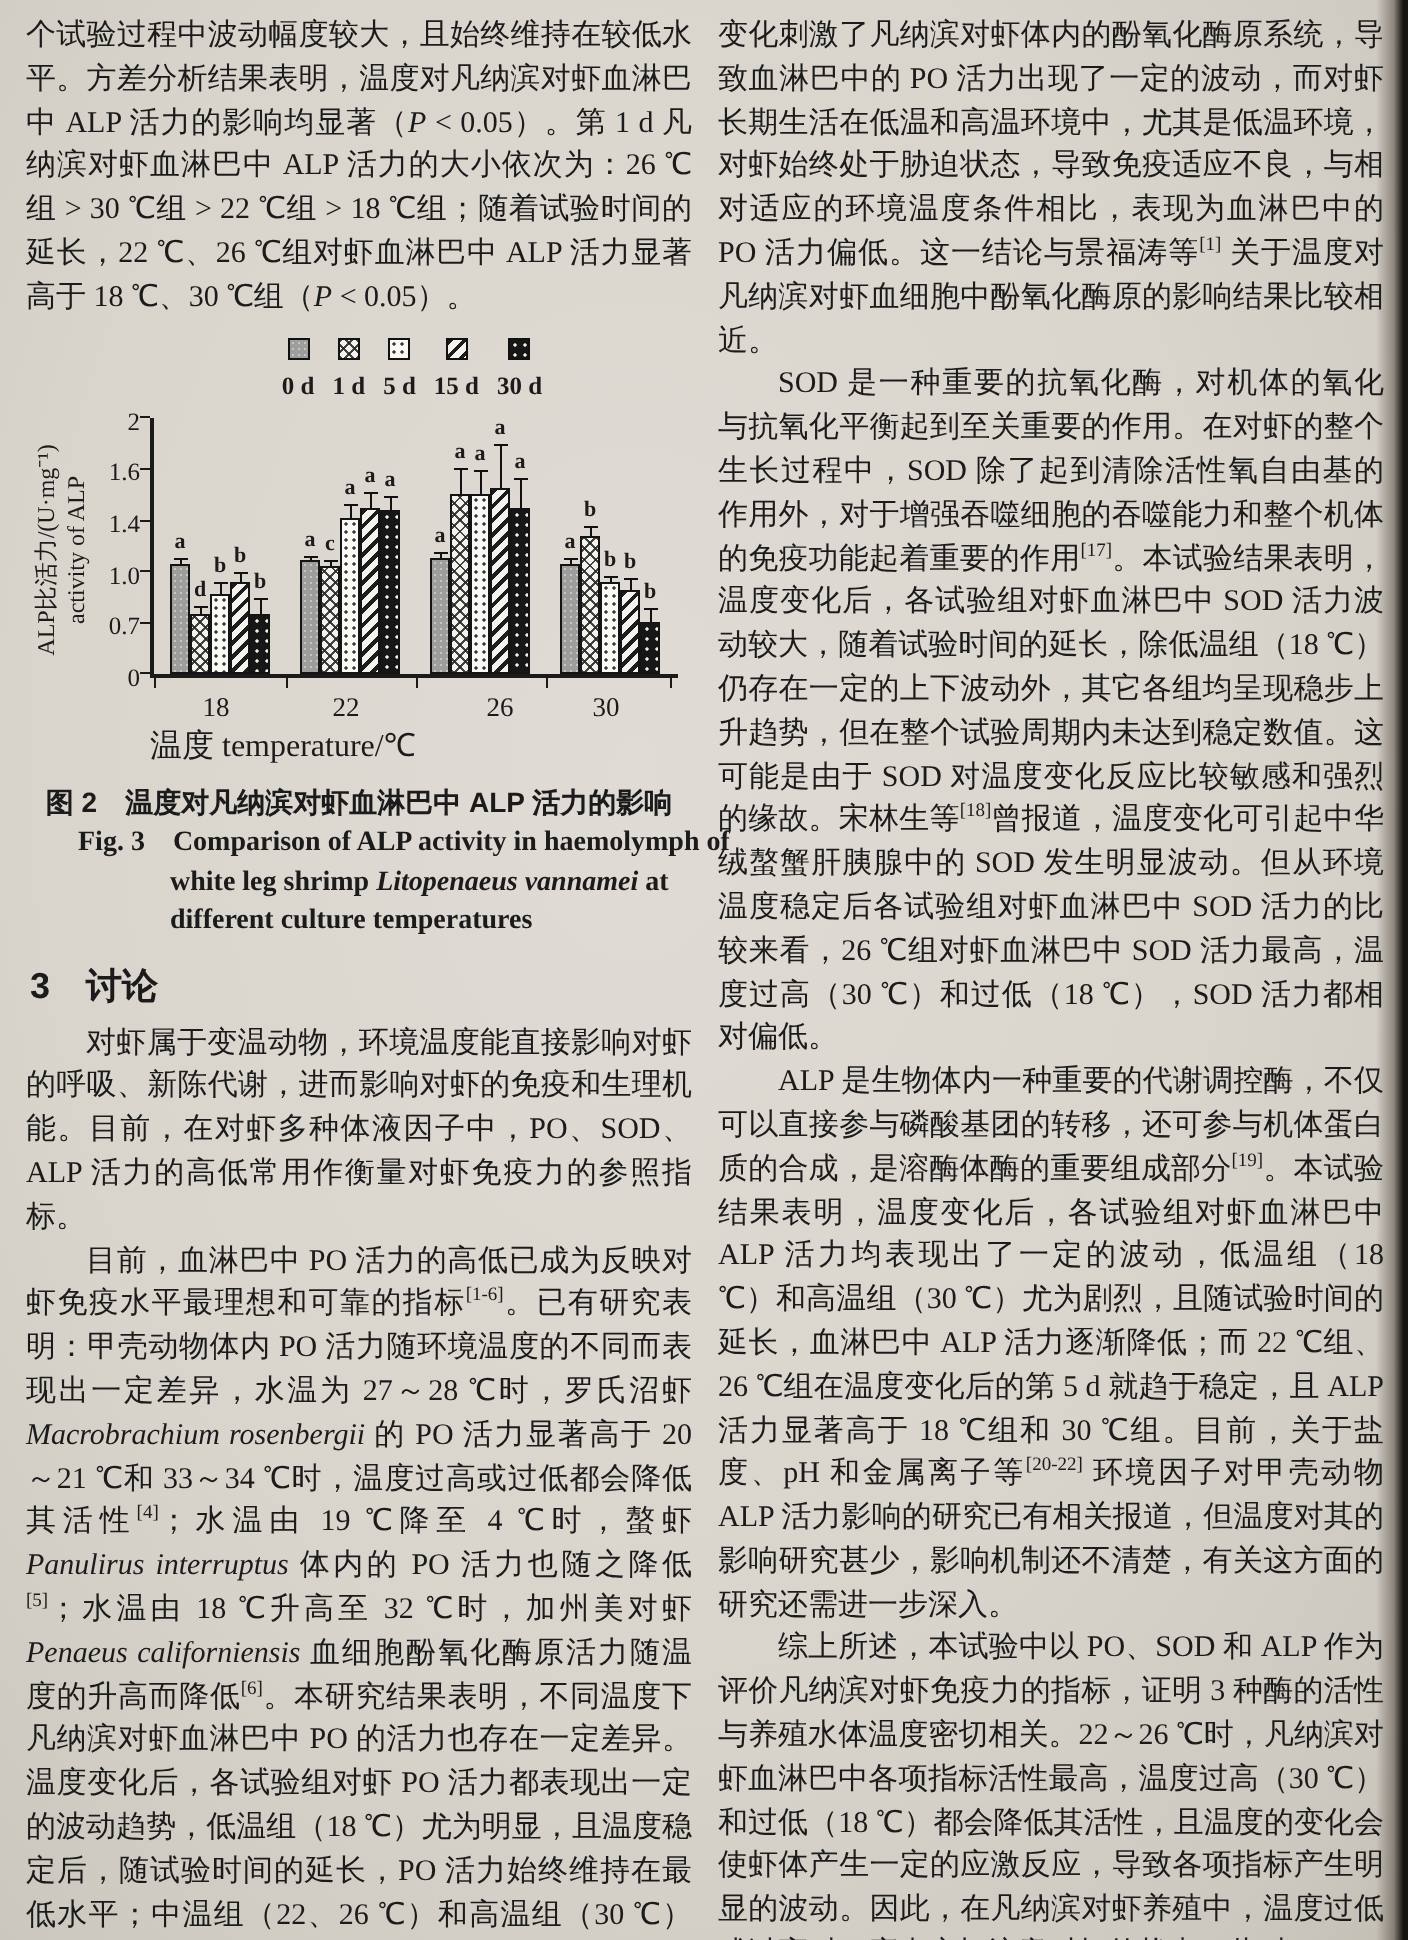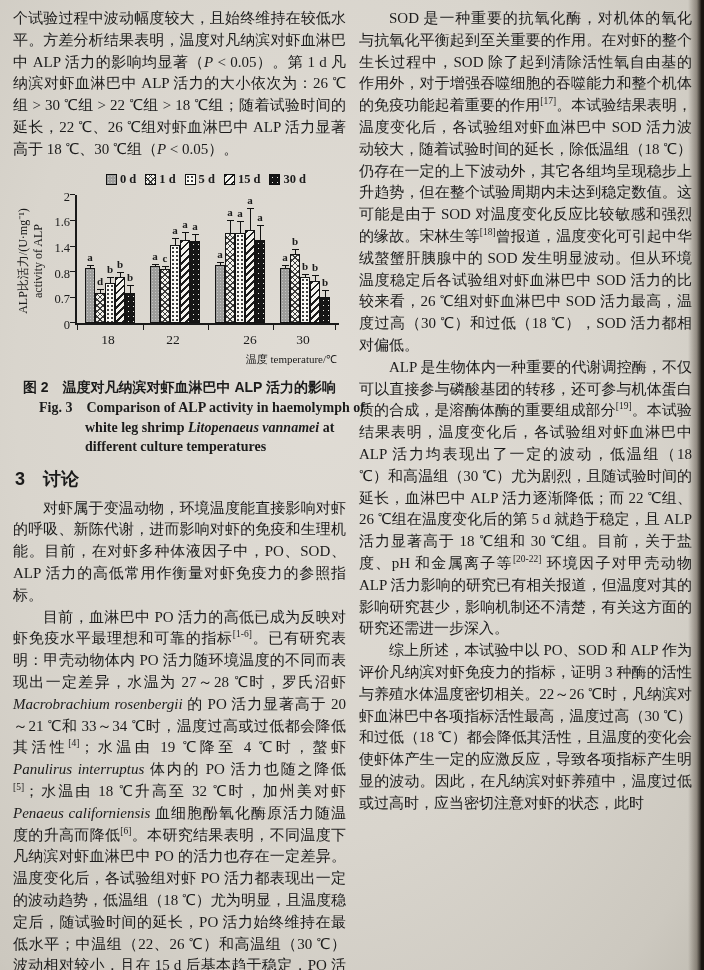--- a/index.html
+++ b/index.html
@@ -21,21 +21,21 @@
   .para{margin:0;}
   .para.indent{text-indent:2em;}
   sup{font-size:9.5px;line-height:0;vertical-align:super;}
   i{font-style:italic;}
 
   
   .figure{margin:8px 0 2px 0;}
   .chart{position:relative;font-family:"Liberation Serif", serif;}
   .legend{margin-left:62px;width:262px;display:flex;justify-content:center;gap:9px;
           font-size:12.5px;font-weight:bold;margin-bottom:5px;align-items:center;}
-  .legend-item{display:flex;align-items:center;gap:3px;}
+  .legend-item{display:flex;align-items:center;gap:3px;flex-direction:column;}
   .swatch{width:11px;height:11px;border:1px solid #111;box-sizing:border-box;display:inline-block;}
   .chart-body{display:flex;align-items:flex-end;}
   .ylab{width:36px;height:128px;position:relative;}
   .ylab-inner{position:absolute;left:50%;top:50%;transform:translate(-50%,-50%) rotate(-90deg);
               white-space:nowrap;text-align:center;font-size:12px;line-height:15px;}
   .yticks{width:26px;height:128px;position:relative;font-size:12.5px;}
   .ytick-label{position:absolute;right:5px;line-height:1;}
   .plot{width:262px;height:128px;position:relative;border-left:2px solid #1a1a1a;
         border-bottom:2px solid #1a1a1a;box-sizing:content-box;}
   .bar{position:absolute;bottom:0;box-sizing:border-box;border:1px solid #141414;}
@@ -46,21 +46,21 @@
   .pat2{background-color:#faf9f4;background-image:radial-gradient(#3a3a3a .7px, transparent .95px);background-size:4px 4px;}
   .pat3{background-color:#f4f3ee;background-image:repeating-linear-gradient(135deg, #1d1d1d 0 2px, transparent 2px 5px);}
   .pat4{background-color:#161616;background-image:radial-gradient(#f2f1ea .7px, transparent .95px);background-size:5px 5px;}
   .err{position:absolute;width:1px;background:#111;}
   .err::before{content:"";position:absolute;top:0;left:-3px;width:7px;height:1px;background:#111;}
   .sig{position:absolute;font-size:11px;font-weight:bold;line-height:1;text-align:center;}
   .ytickm{position:absolute;left:-7px;width:5px;height:1px;background:#1a1a1a;}
   .xtick{position:absolute;bottom:-7px;width:1px;height:5px;background:#1a1a1a;}
   .xcats{margin-left:62px;width:262px;position:relative;height:22px;font-size:13.5px;}
   .xcat{position:absolute;top:4px;width:50px;text-align:center;}
-  .xlab{margin-left:62px;width:262px;text-align:right;font-size:11px;padding-top:2px;}
+  .xlab{margin-left:62px;width:262px;text-align:left;font-size:16px;padding-top:2px;}
 
   .cap-zh{font-family:"Liberation Sans", sans-serif;font-weight:bold;font-size:14px;
           text-align:center;margin-top:6px;line-height:20px;}
   .cap-en{font-weight:bold;font-size:14px;line-height:19.5px;margin:1px 0 0 26px;
           padding-left:46px;text-indent:-46px;text-align:left;width:300px;}
 
   .sec-head{font-family:"Liberation Sans", sans-serif;font-weight:bold;font-size:18px;
             margin:10px 0 7px 2px;line-height:24px;}
   .sec-head .num{margin-right:18px;}
 </style>
@@ -99,21 +99,21 @@
         <div class="chart-body">
           <div class="ylab">
             <div class="ylab-inner">
               <div>ALP比活力/(U·mg⁻¹)</div>
               <div>activity of ALP</div>
             </div>
           </div>
           <div class="yticks" id="yticks">
               <div class="ytick-label" style="bottom: -6px;">0</div>
               <div class="ytick-label" style="bottom: 19.6px;">0.7</div>
-              <div class="ytick-label" style="bottom: 45.2px;">0.8</div>
+              <div class="ytick-label" style="bottom: 45.2px;">1.0</div>
               <div class="ytick-label" style="bottom: 70.8px;">1.4</div>
               <div class="ytick-label" style="bottom: 96.4px;">1.6</div>
               <div class="ytick-label" style="bottom: 122px;">2</div>
             </div>
           <div class="plot" id="plot">
               <div class="ytickm" style="bottom: 0px;"></div>
               <div class="ytickm" style="bottom: 25.6px;"></div>
               <div class="ytickm" style="bottom: 51.2px;"></div>
               <div class="ytickm" style="bottom: 76.8px;"></div>
               <div class="ytickm" style="bottom: 102.4px;"></div>
@@ -199,20 +199,21 @@
 
     <div class="sec-head">
       <span class="num">3</span><span>讨论</span>
     </div>
 
     <p class="para indent"><span>对虾属于变温动物，环境温度能直接影响对虾的呼吸、新陈代谢，进而影响对虾的免疫和生理机能。目前，在对虾多种体液因子中，PO、SOD、ALP 活力的高低常用作衡量对虾免疫力的参照指标。</span></p>
     <p class="para indent"><span>目前，血淋巴中 PO 活力的高低已成为反映对虾免疫水平最理想和可靠的指标</span><sup>[1-6]</sup><span>。已有研究表明：甲壳动物体内 PO 活力随环境温度的不同而表现出一定差异，水温为 27～28 ℃时，罗氏沼虾 </span><i>Macrobrachium rosenbergii</i><span> 的 PO 活力显著高于 20～21 ℃和 33～34 ℃时，温度过高或过低都会降低其活性</span><sup>[4]</sup><span>；水温由 19 ℃降至 4 ℃时，螯虾 </span><i>Panulirus interruptus</i><span> 体内的 PO 活力也随之降低</span><sup>[5]</sup><span>；水温由 18 ℃升高至 32 ℃时，加州美对虾 </span><i>Penaeus californiensis</i><span> 血细胞酚氧化酶原活力随温度的升高而降低</span><sup>[6]</sup><span>。本研究结果表明，不同温度下凡纳滨对虾血淋巴中 PO 的活力也存在一定差异。温度变化后，各试验组对虾 PO 活力都表现出一定的波动趋势，低温组（18 ℃）尤为明显，且温度稳定后，随试验时间的延长，PO 活力始终维持在最低水平；中温组（22、26 ℃）和高温组（30 ℃）波动相对较小，且在 15 d 后基本趋于稳定，PO 活力也表现为在 22 ℃时最高。这主要是由于试验初期，温度</span></p>
   </div>
 
   <div class="col">
+    <p class="para"><span>变化刺激了凡纳滨对虾体内的酚氧化酶原系统，导致血淋巴中的 PO 活力出现了一定的波动，而对虾长期生活在低温和高温环境中，尤其是低温环境，对虾始终处于胁迫状态，导致免疫适应不良，与相对适应的环境温度条件相比，表现为血淋巴中的 PO 活力偏低。这一结论与景福涛等</span><sup>[1]</sup><span> 关于温度对凡纳滨对虾血细胞中酚氧化酶原的影响结果比较相近。</span></p>
     <p class="para indent"><span>SOD 是一种重要的抗氧化酶，对机体的氧化与抗氧化平衡起到至关重要的作用。在对虾的整个生长过程中，SOD 除了起到清除活性氧自由基的作用外，对于增强吞噬细胞的吞噬能力和整个机体的免疫功能起着重要的作用</span><sup>[17]</sup><span>。本试验结果表明，温度变化后，各试验组对虾血淋巴中 SOD 活力波动较大，随着试验时间的延长，除低温组（18 ℃）仍存在一定的上下波动外，其它各组均呈现稳步上升趋势，但在整个试验周期内未达到稳定数值。这可能是由于 SOD 对温度变化反应比较敏感和强烈的缘故。宋林生等</span><sup>[18]</sup><span>曾报道，温度变化可引起中华绒螯蟹肝胰腺中的 SOD 发生明显波动。但从环境温度稳定后各试验组对虾血淋巴中 SOD 活力的比较来看，26 ℃组对虾血淋巴中 SOD 活力最高，温度过高（30 ℃）和过低（18 ℃），SOD 活力都相对偏低。</span></p>
     <p class="para indent"><span>ALP 是生物体内一种重要的代谢调控酶，不仅可以直接参与磷酸基团的转移，还可参与机体蛋白质的合成，是溶酶体酶的重要组成部分</span><sup>[19]</sup><span>。本试验结果表明，温度变化后，各试验组对虾血淋巴中 ALP 活力均表现出了一定的波动，低温组（18 ℃）和高温组（30 ℃）尤为剧烈，且随试验时间的延长，血淋巴中 ALP 活力逐渐降低；而 22 ℃组、26 ℃组在温度变化后的第 5 d 就趋于稳定，且 ALP 活力显著高于 18 ℃组和 30 ℃组。目前，关于盐度、pH 和金属离子等</span><sup>[20-22]</sup><span> 环境因子对甲壳动物 ALP 活力影响的研究已有相关报道，但温度对其的影响研究甚少，影响机制还不清楚，有关这方面的研究还需进一步深入。</span></p>
     <p class="para indent"><span>综上所述，本试验中以 PO、SOD 和 ALP 作为评价凡纳滨对虾免疫力的指标，证明 3 种酶的活性与养殖水体温度密切相关。22～26 ℃时，凡纳滨对虾血淋巴中各项指标活性最高，温度过高（30 ℃）和过低（18 ℃）都会降低其活性，且温度的变化会使虾体产生一定的应激反应，导致各项指标产生明显的波动。因此，在凡纳滨对虾养殖中，温度过低或过高时，应当密切注意对虾的状态，此时</span></p>
   </div>
 
 </div>
 
 <div class="scan-shadow"></div>
 
 </body></html>

